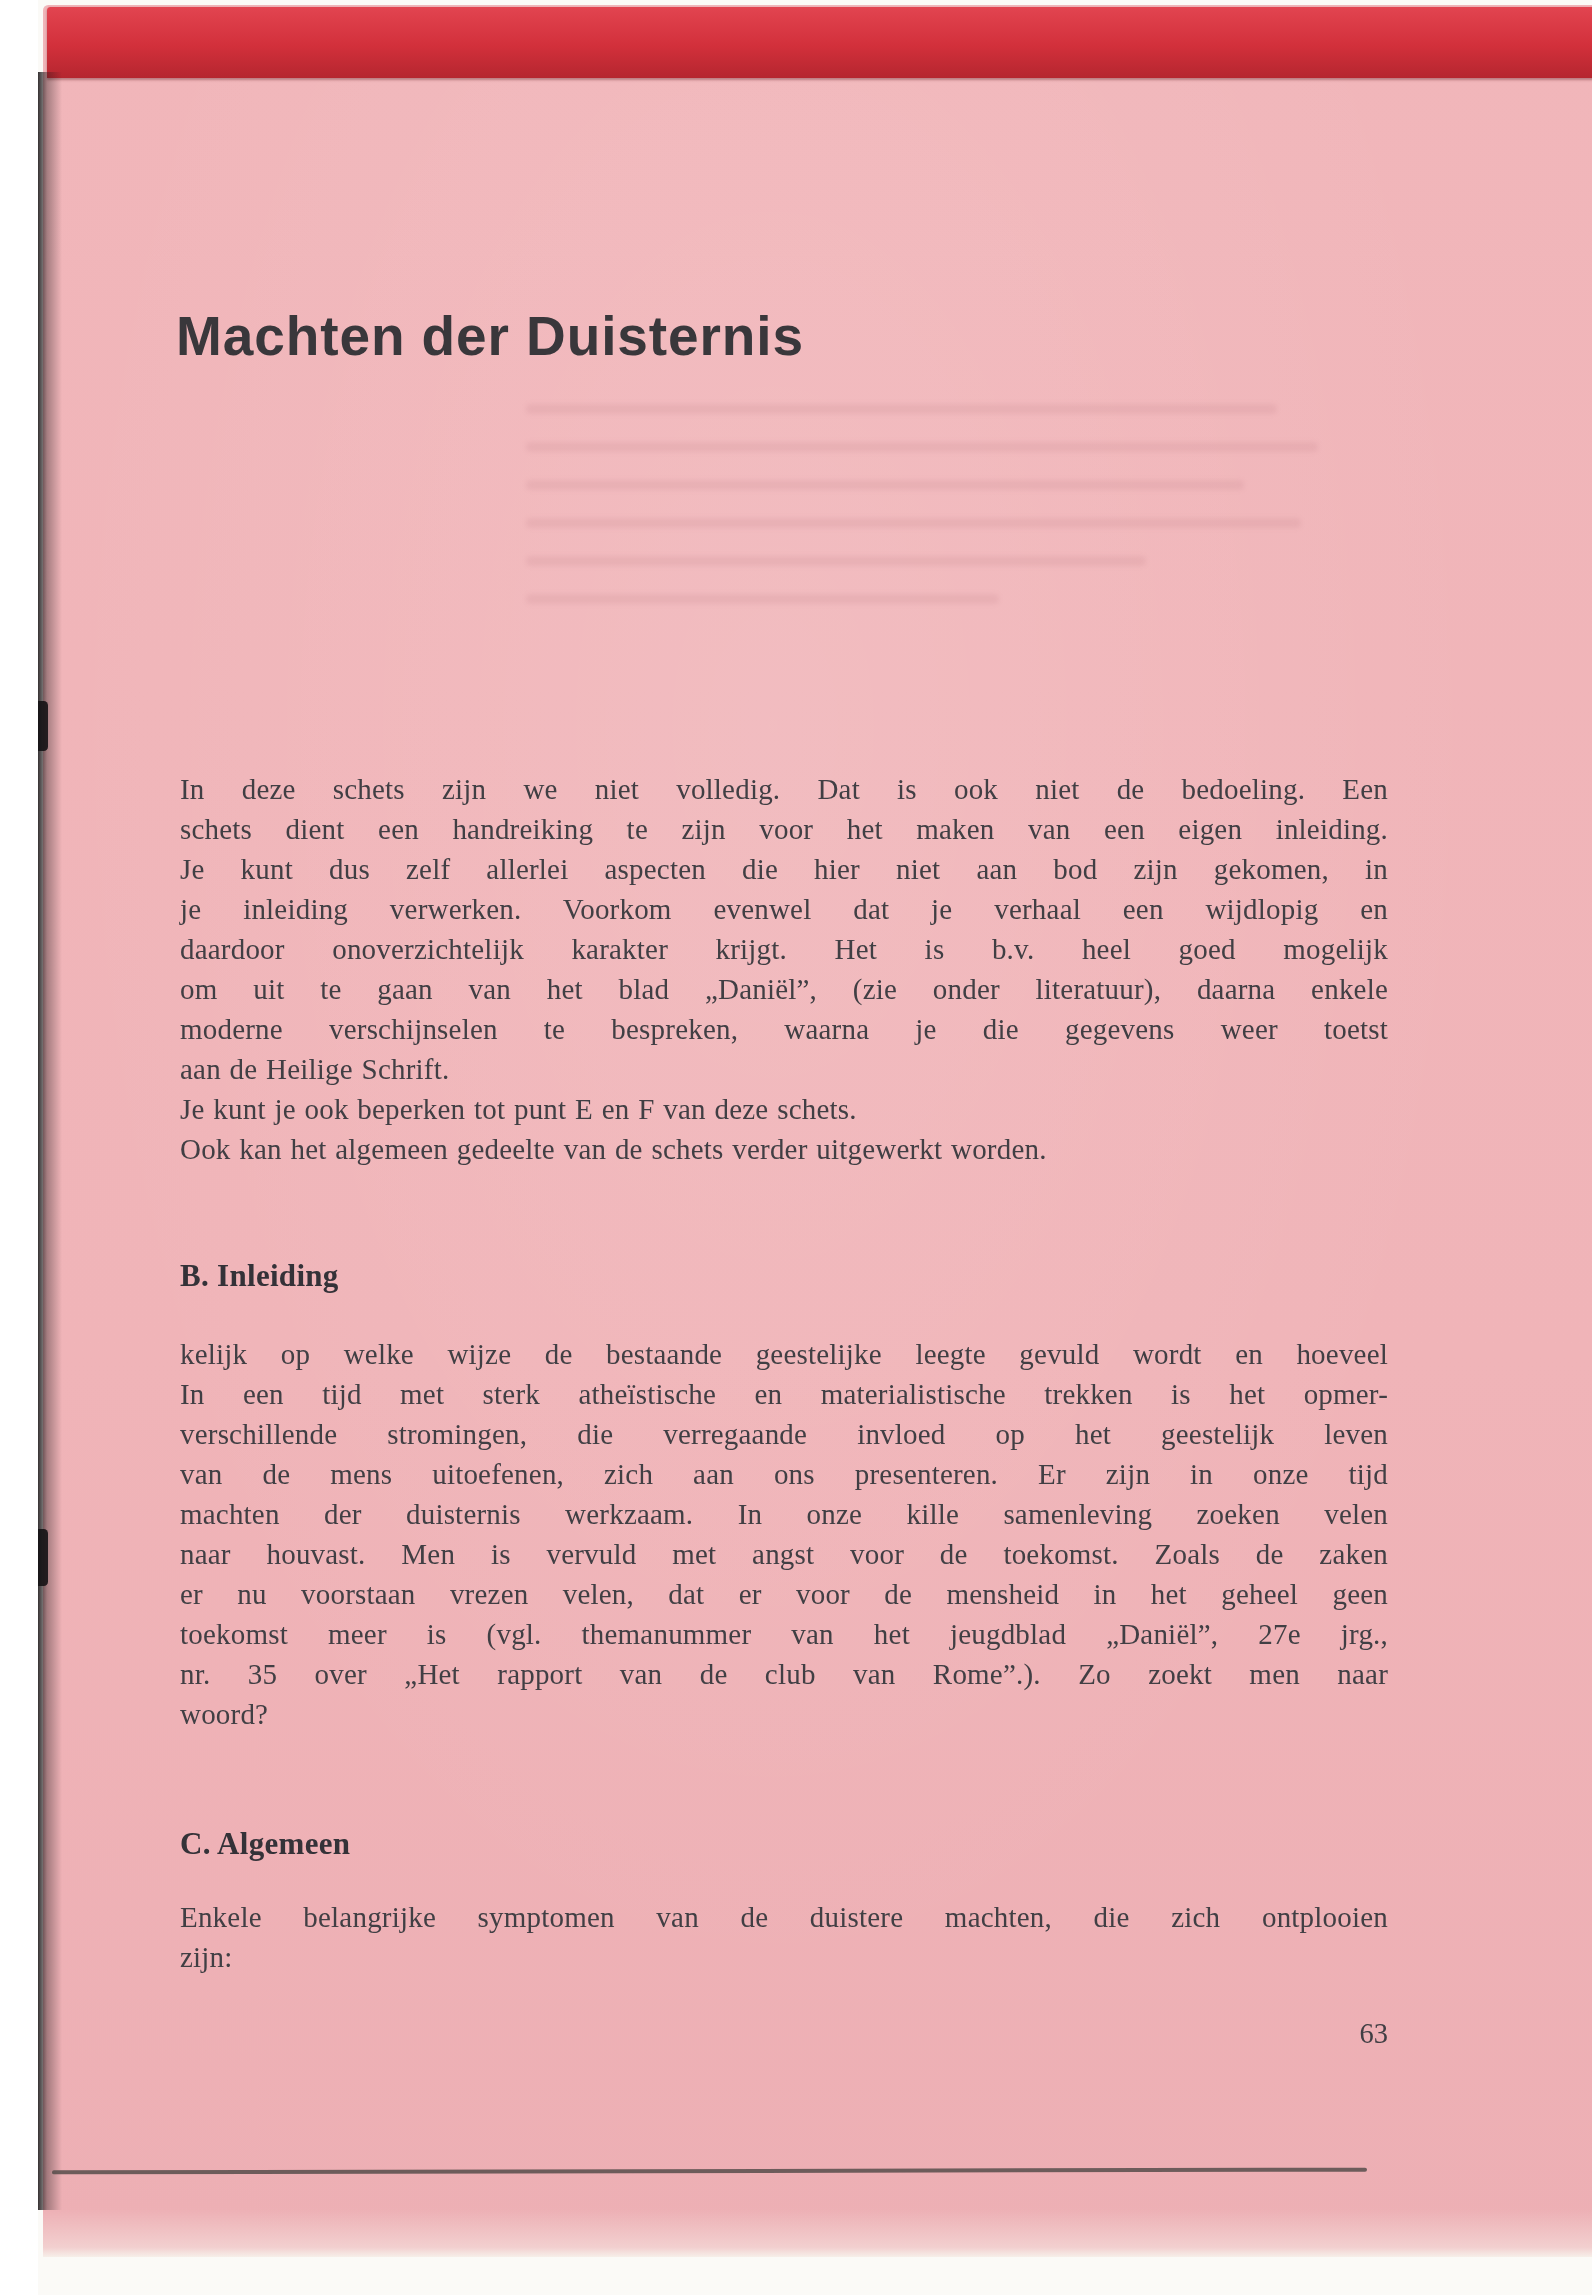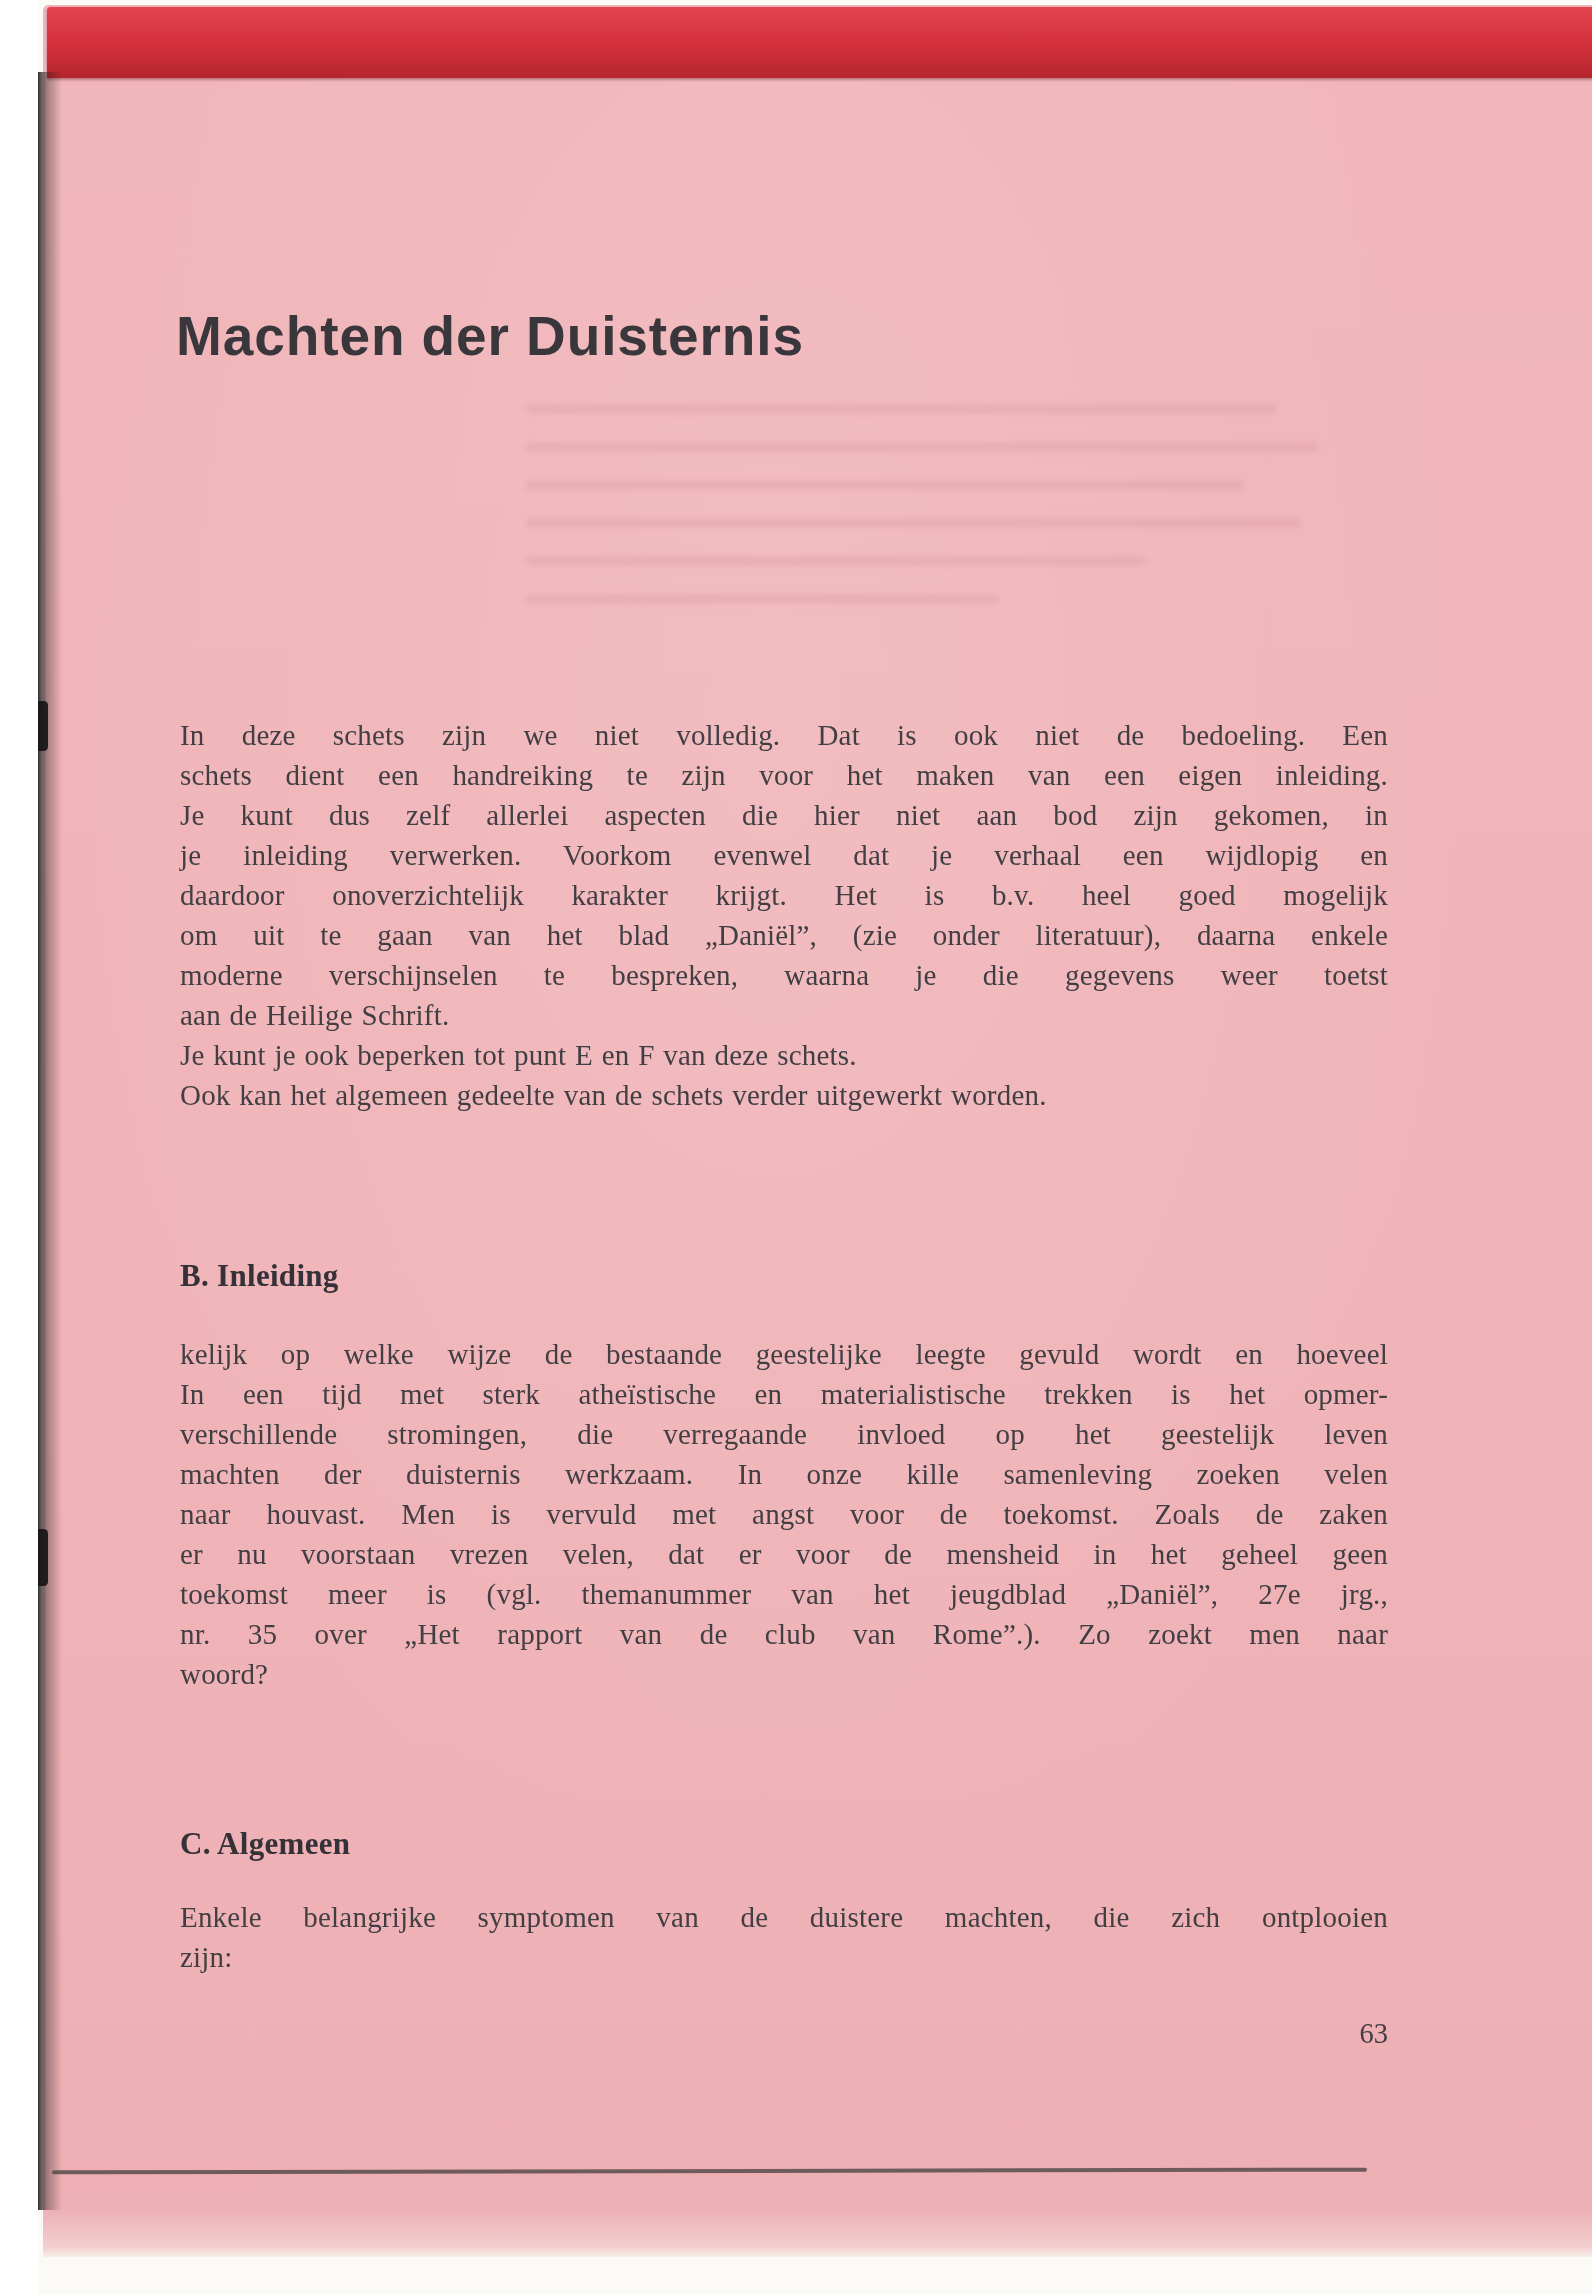--- a/index.html
+++ b/index.html
@@ -66,21 +66,21 @@
     letter-spacing:0.3px;
   }
   .heading.h-a{top:696px;}
   .heading.h-b{top:1258px;}
   .heading.h-c{top:1826px;}
   .para{
     position:absolute;left:142px;width:1208px;
     font-size:29px;line-height:40px;color:#413f44;
     letter-spacing:0.2px;word-spacing:1.3px;
   }
-  .para.p-a{top:715px;}
+  .para.p-a{top:769px;}
   .para.p-b{top:1334px;}
   .para.p-c{top:1897px;}
   .line{text-align:left;white-space:normal;}
   .line.just{text-align:justify;text-align-last:justify;}
   .line em{font-style:italic;}
   .page-number{
     position:absolute;left:142px;top:2018px;width:1208px;
     text-align:right;font-size:28.5px;color:#413f44;
   }
 </style>
@@ -119,20 +119,21 @@
       <div class="line">aan de Heilige Schrift.</div>
       <div class="line">Je kunt je ook beperken tot punt E en F van deze schets.</div>
       <div class="line">Ook kan het algemeen gedeelte van de schets verder uitgewerkt worden.</div>
     </div>
 
   <div class="heading h-b">B. Inleiding</div>
   <div class="para p-b">
       <div class="line just">kelijk op welke wijze de bestaande geestelijke leegte gevuld wordt en hoeveel</div>
       <div class="line just">In een tijd met sterk atheïstische en materialistische trekken is het opmer-</div>
       <div class="line just">verschillende stromingen, die verregaande invloed op het geestelijk leven</div>
+      <div class="line just">van de mens uitoefenen, zich aan ons presenteren. Er zijn in onze tijd</div>
       <div class="line just">machten der duisternis werkzaam. In onze kille samenleving zoeken velen</div>
       <div class="line just">naar houvast. Men is vervuld met angst voor de toekomst. Zoals de zaken</div>
       <div class="line just">er nu voorstaan vrezen velen, dat er voor de mensheid in het geheel geen</div>
       <div class="line just">toekomst meer is (vgl. themanummer van het jeugdblad „Daniël”, 27e jrg.,</div>
       <div class="line just">nr. 35 over „Het rapport van de club van Rome”.). Zo zoekt men naar</div>
       <div class="line">woord?</div>
     </div>
 
   <div class="heading h-c">C. Algemeen</div>
   <div class="para p-c">

